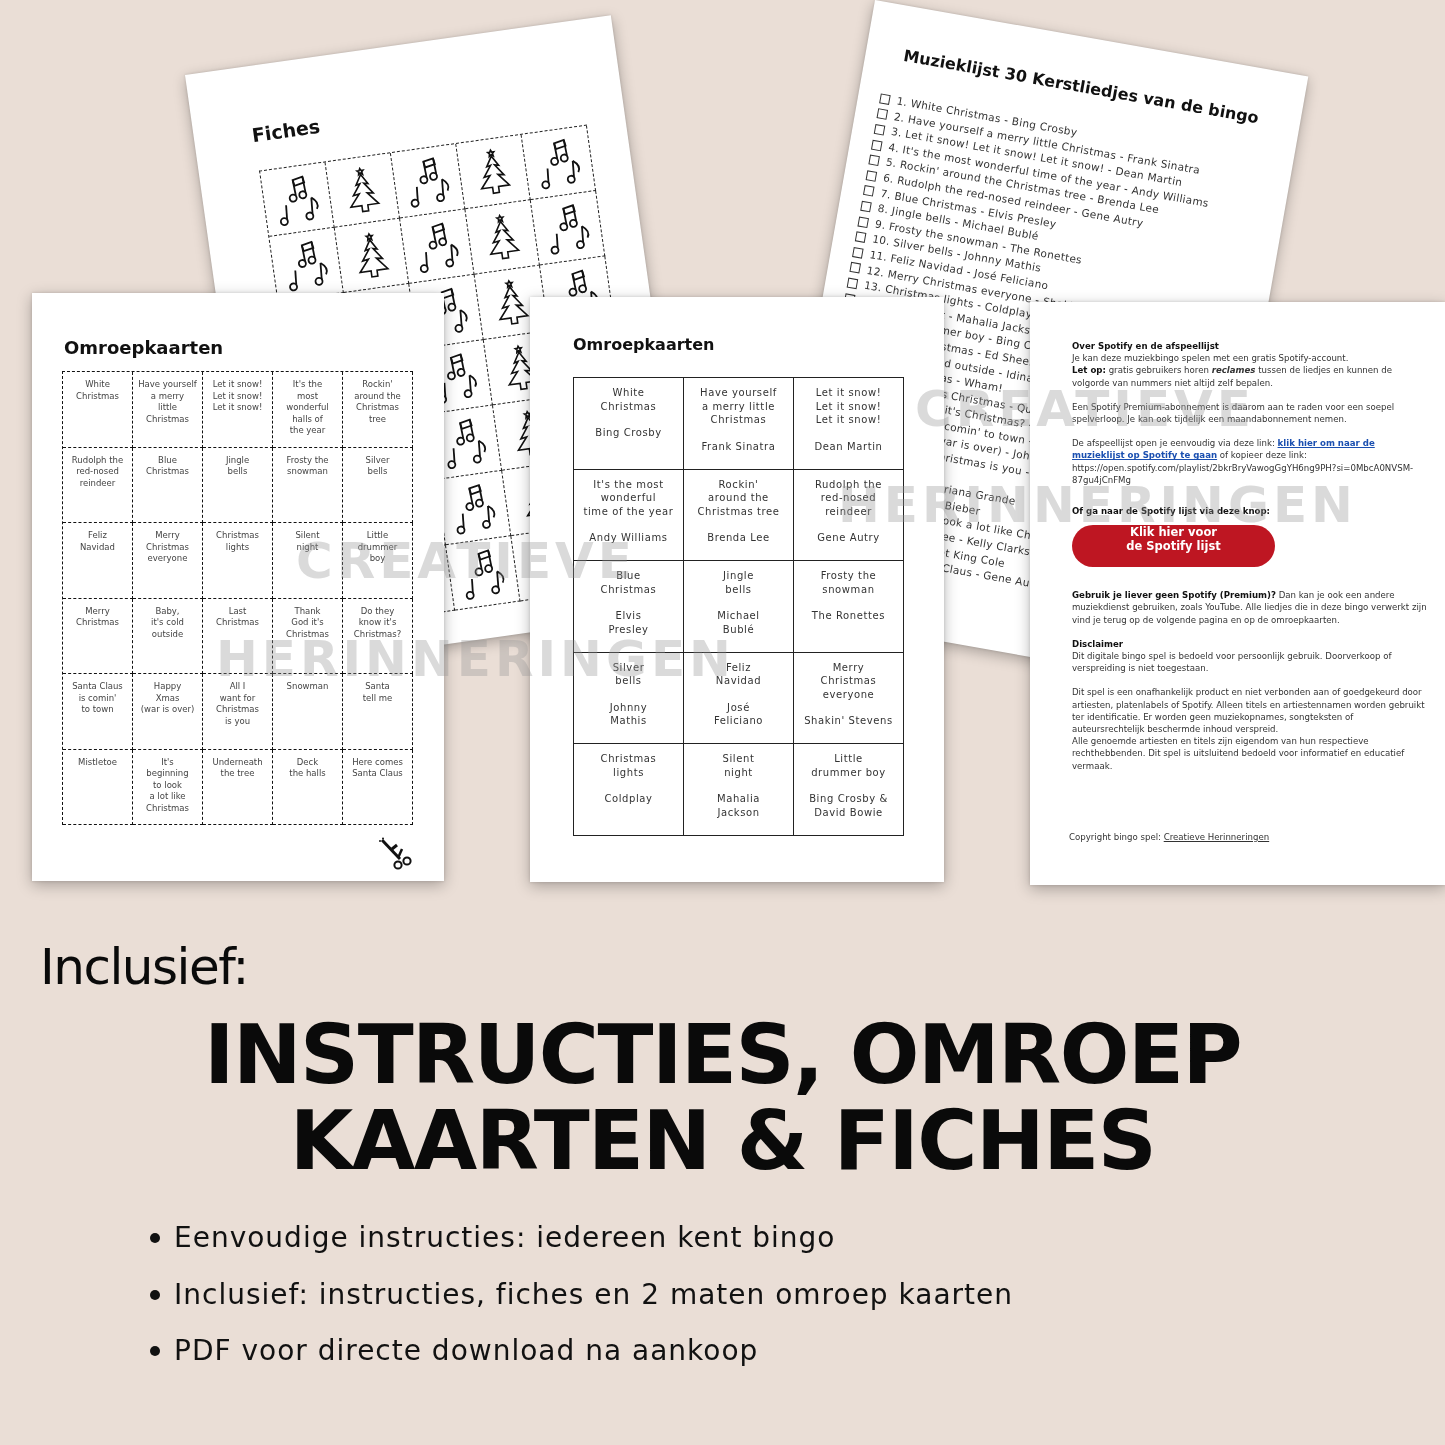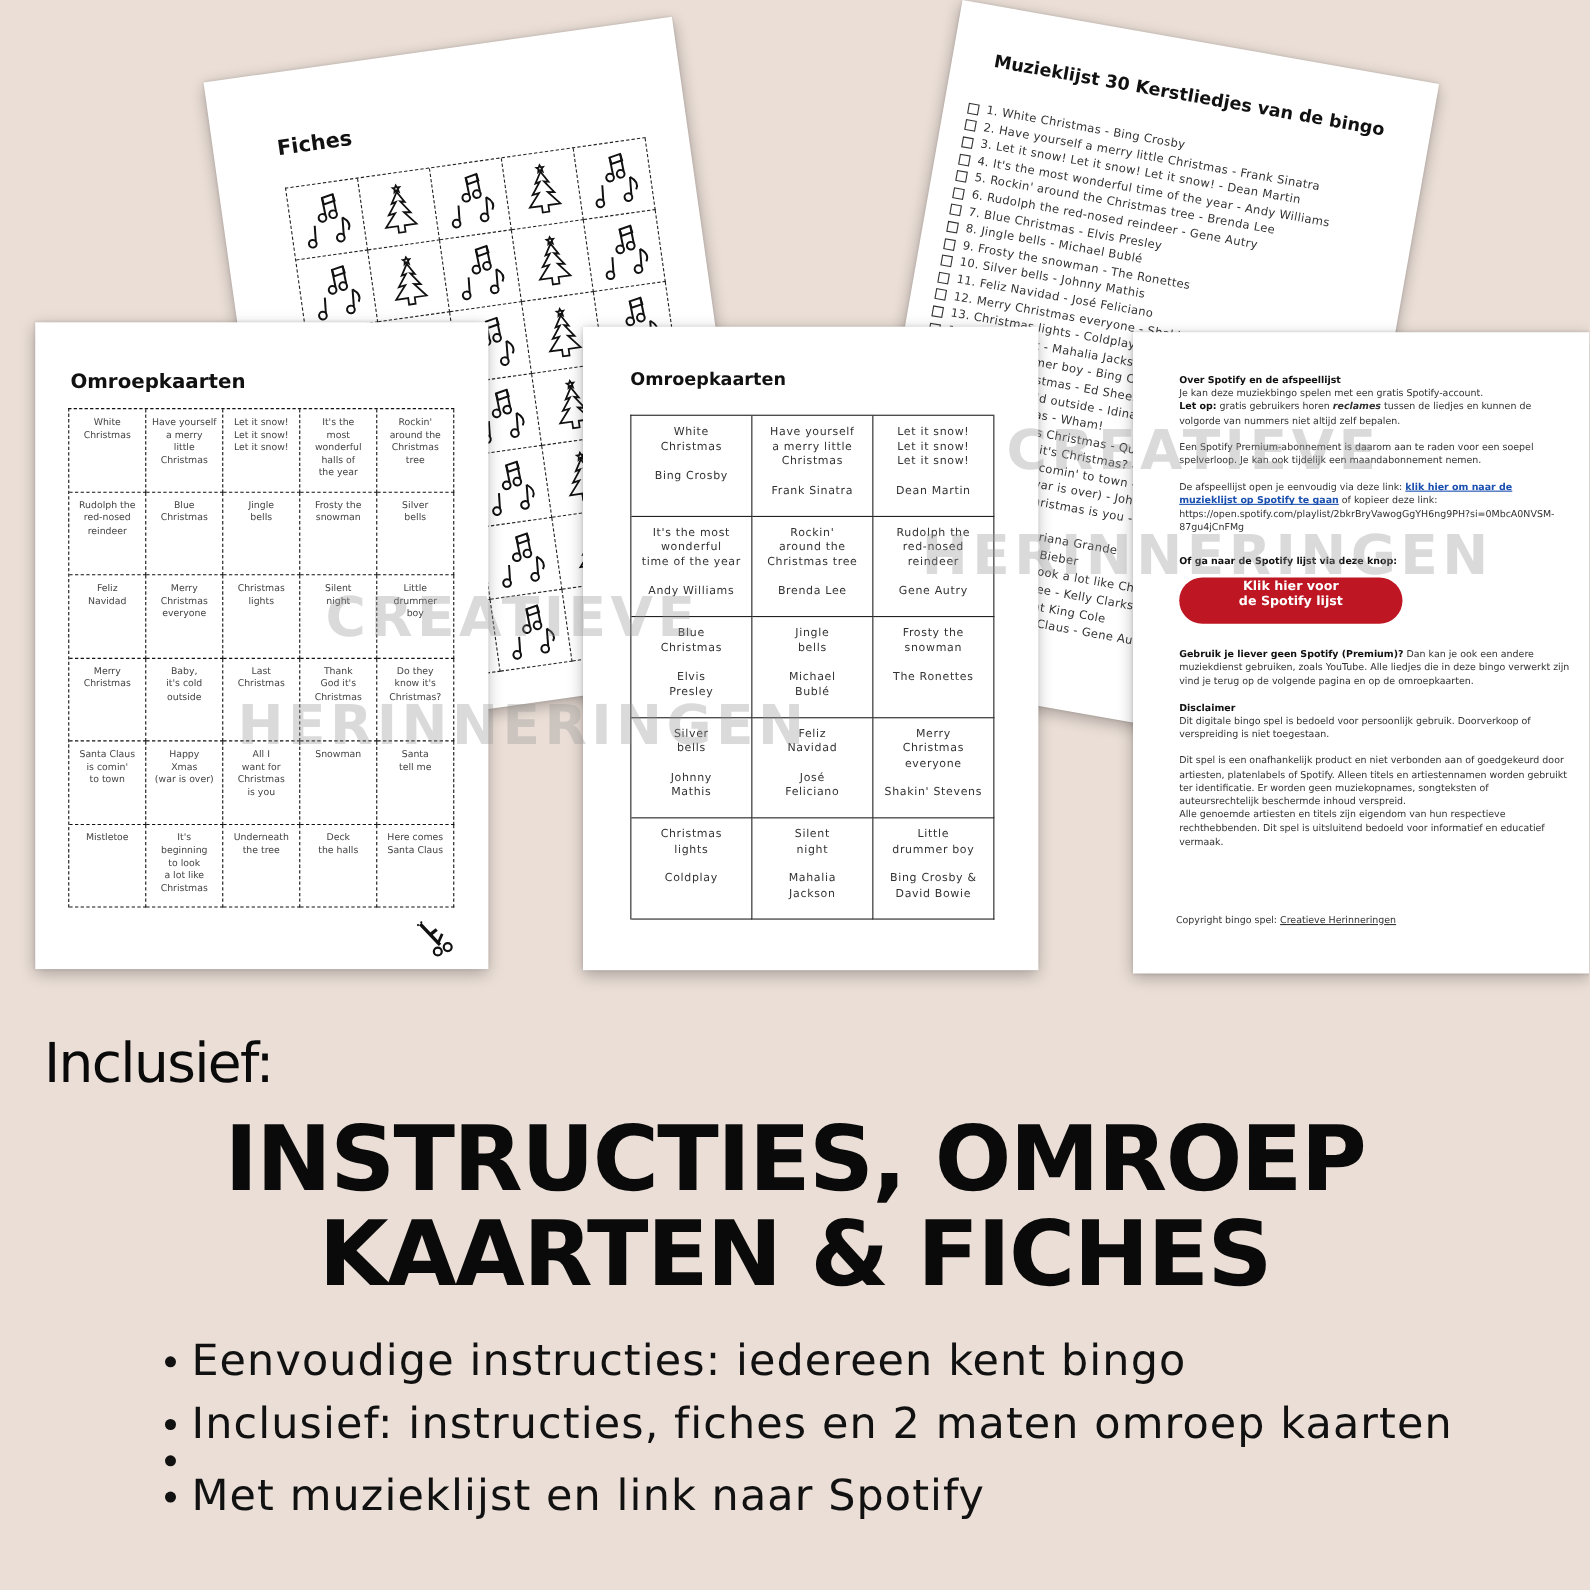--- a/index.html
+++ b/index.html
@@ -68,21 +68,21 @@
   #copyright { position:absolute; left:39px; top:530px; font-size:8.6px; color:#333; }
   #copyright .link { text-decoration:underline; }
 
   
   #watermark { position:absolute; left:0; top:0; width:1445px; height:900px; pointer-events:none; }
   #watermark .wm { position:absolute; font-weight:bold; color:rgba(150,150,150,0.35); letter-spacing:4px; font-size:50px; white-space:nowrap; }
 
   
   #inclusief-label { position:absolute; left:40px; top:938px; font-size:50px; font-weight:normal; letter-spacing:-1.5px; color:#0a0a0a; }
   #headline { position:absolute; left:0; top:1012px; width:1445px; text-align:center; font-size:82px; line-height:86px; font-weight:bold; letter-spacing:-1.5px; color:#0a0a0a; white-space:pre-line; }
-  #features { position:absolute; left:150px; top:1210px; margin:0; padding:0; list-style:none; font-size:39px; line-height:56.5px; color:#111; letter-spacing:1px; }
+  #features { position:absolute; left:150px; top:1210px; margin:0; padding:0; list-style:none; font-size:28px; line-height:56.5px; color:#111; letter-spacing:1px; }
   #features li { display:flex; align-items:center; }
   #features .bullet { display:inline-block; width:10px; height:10px; border-radius:50%; background:#111; margin-right:14px; flex:none; }
 </style>
 </head>
 <body>
 
 <div class="page" id="fiches-page">
   <div class="title">Fiches</div>
   <div id="fiches-grid">
       <div class="chip">
@@ -890,18 +890,15 @@
     <li>
       <span class="bullet"></span>
       <span>Eenvoudige instructies: iedereen kent bingo</span>
     </li>
     <li>
       <span class="bullet"></span>
       <span>Inclusief: instructies, fiches en 2 maten omroep kaarten</span>
     </li>
     <li>
       <span class="bullet"></span>
-    </li>
-    <li>
-      <span class="bullet"></span>
-      <span>Met muzieklijst en link naar Spotify</span>
+      <span>PDF voor directe download na aankoop</span>
     </li>
   </ul>
 
 </body></html>

